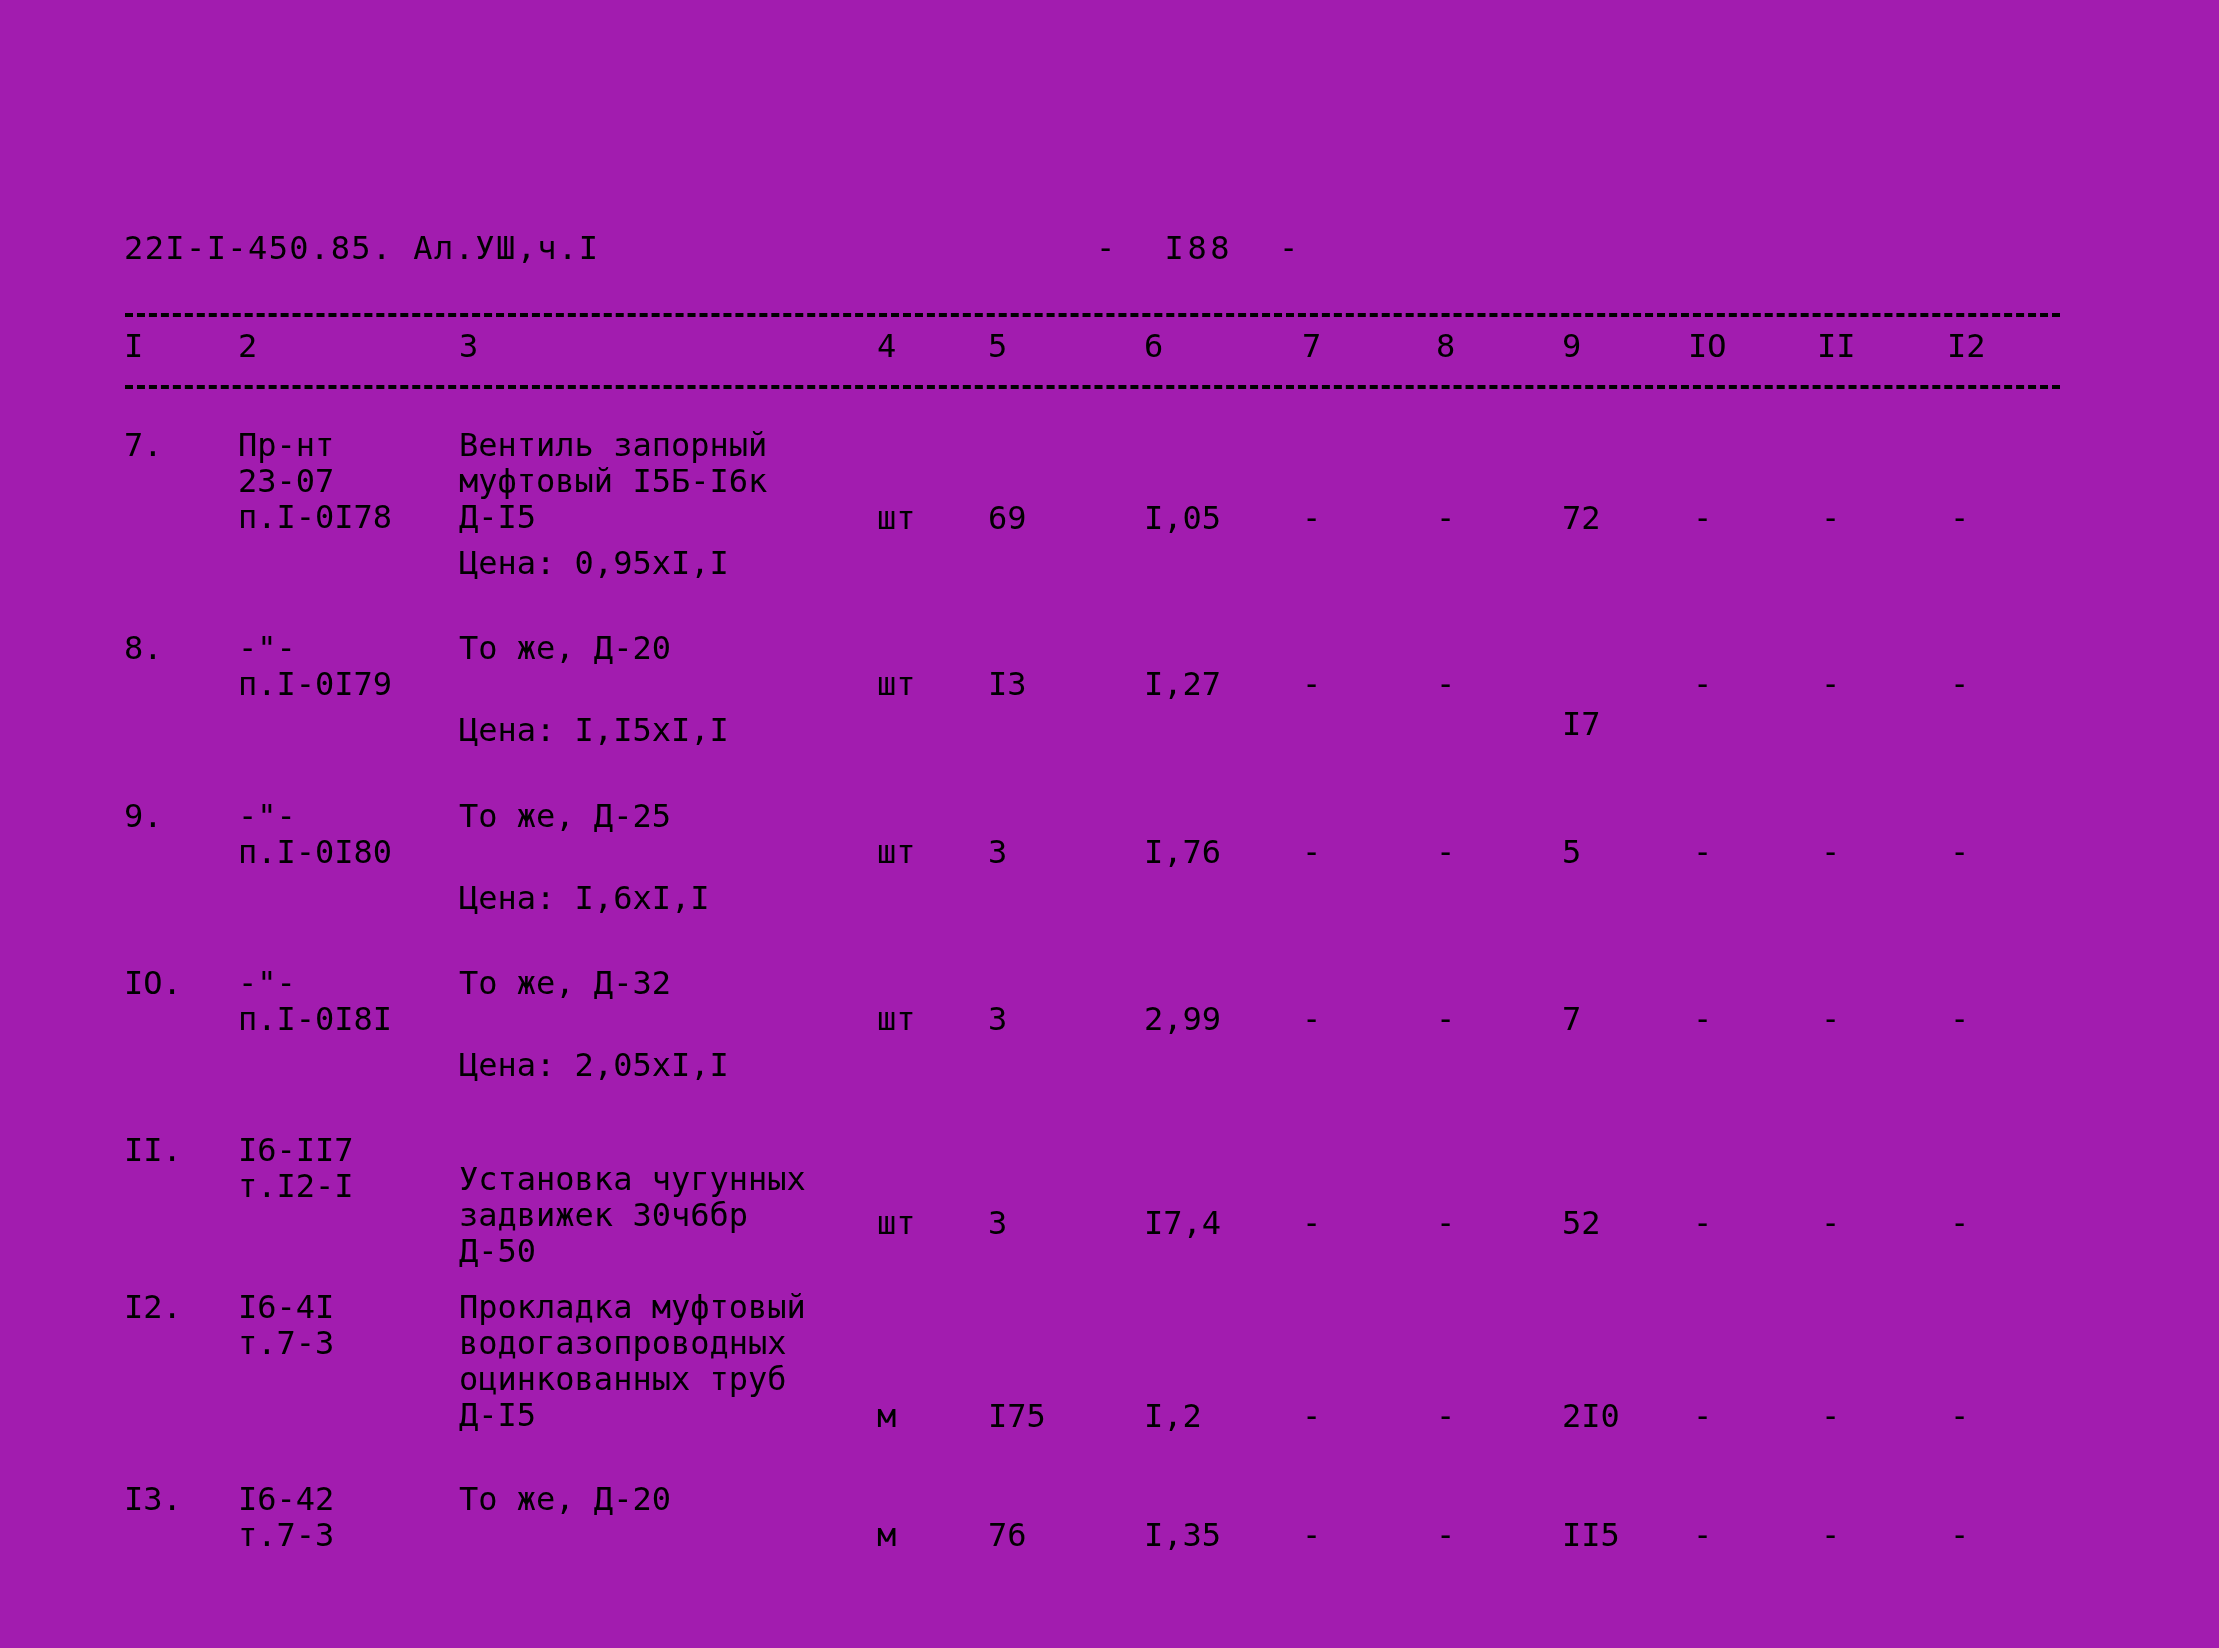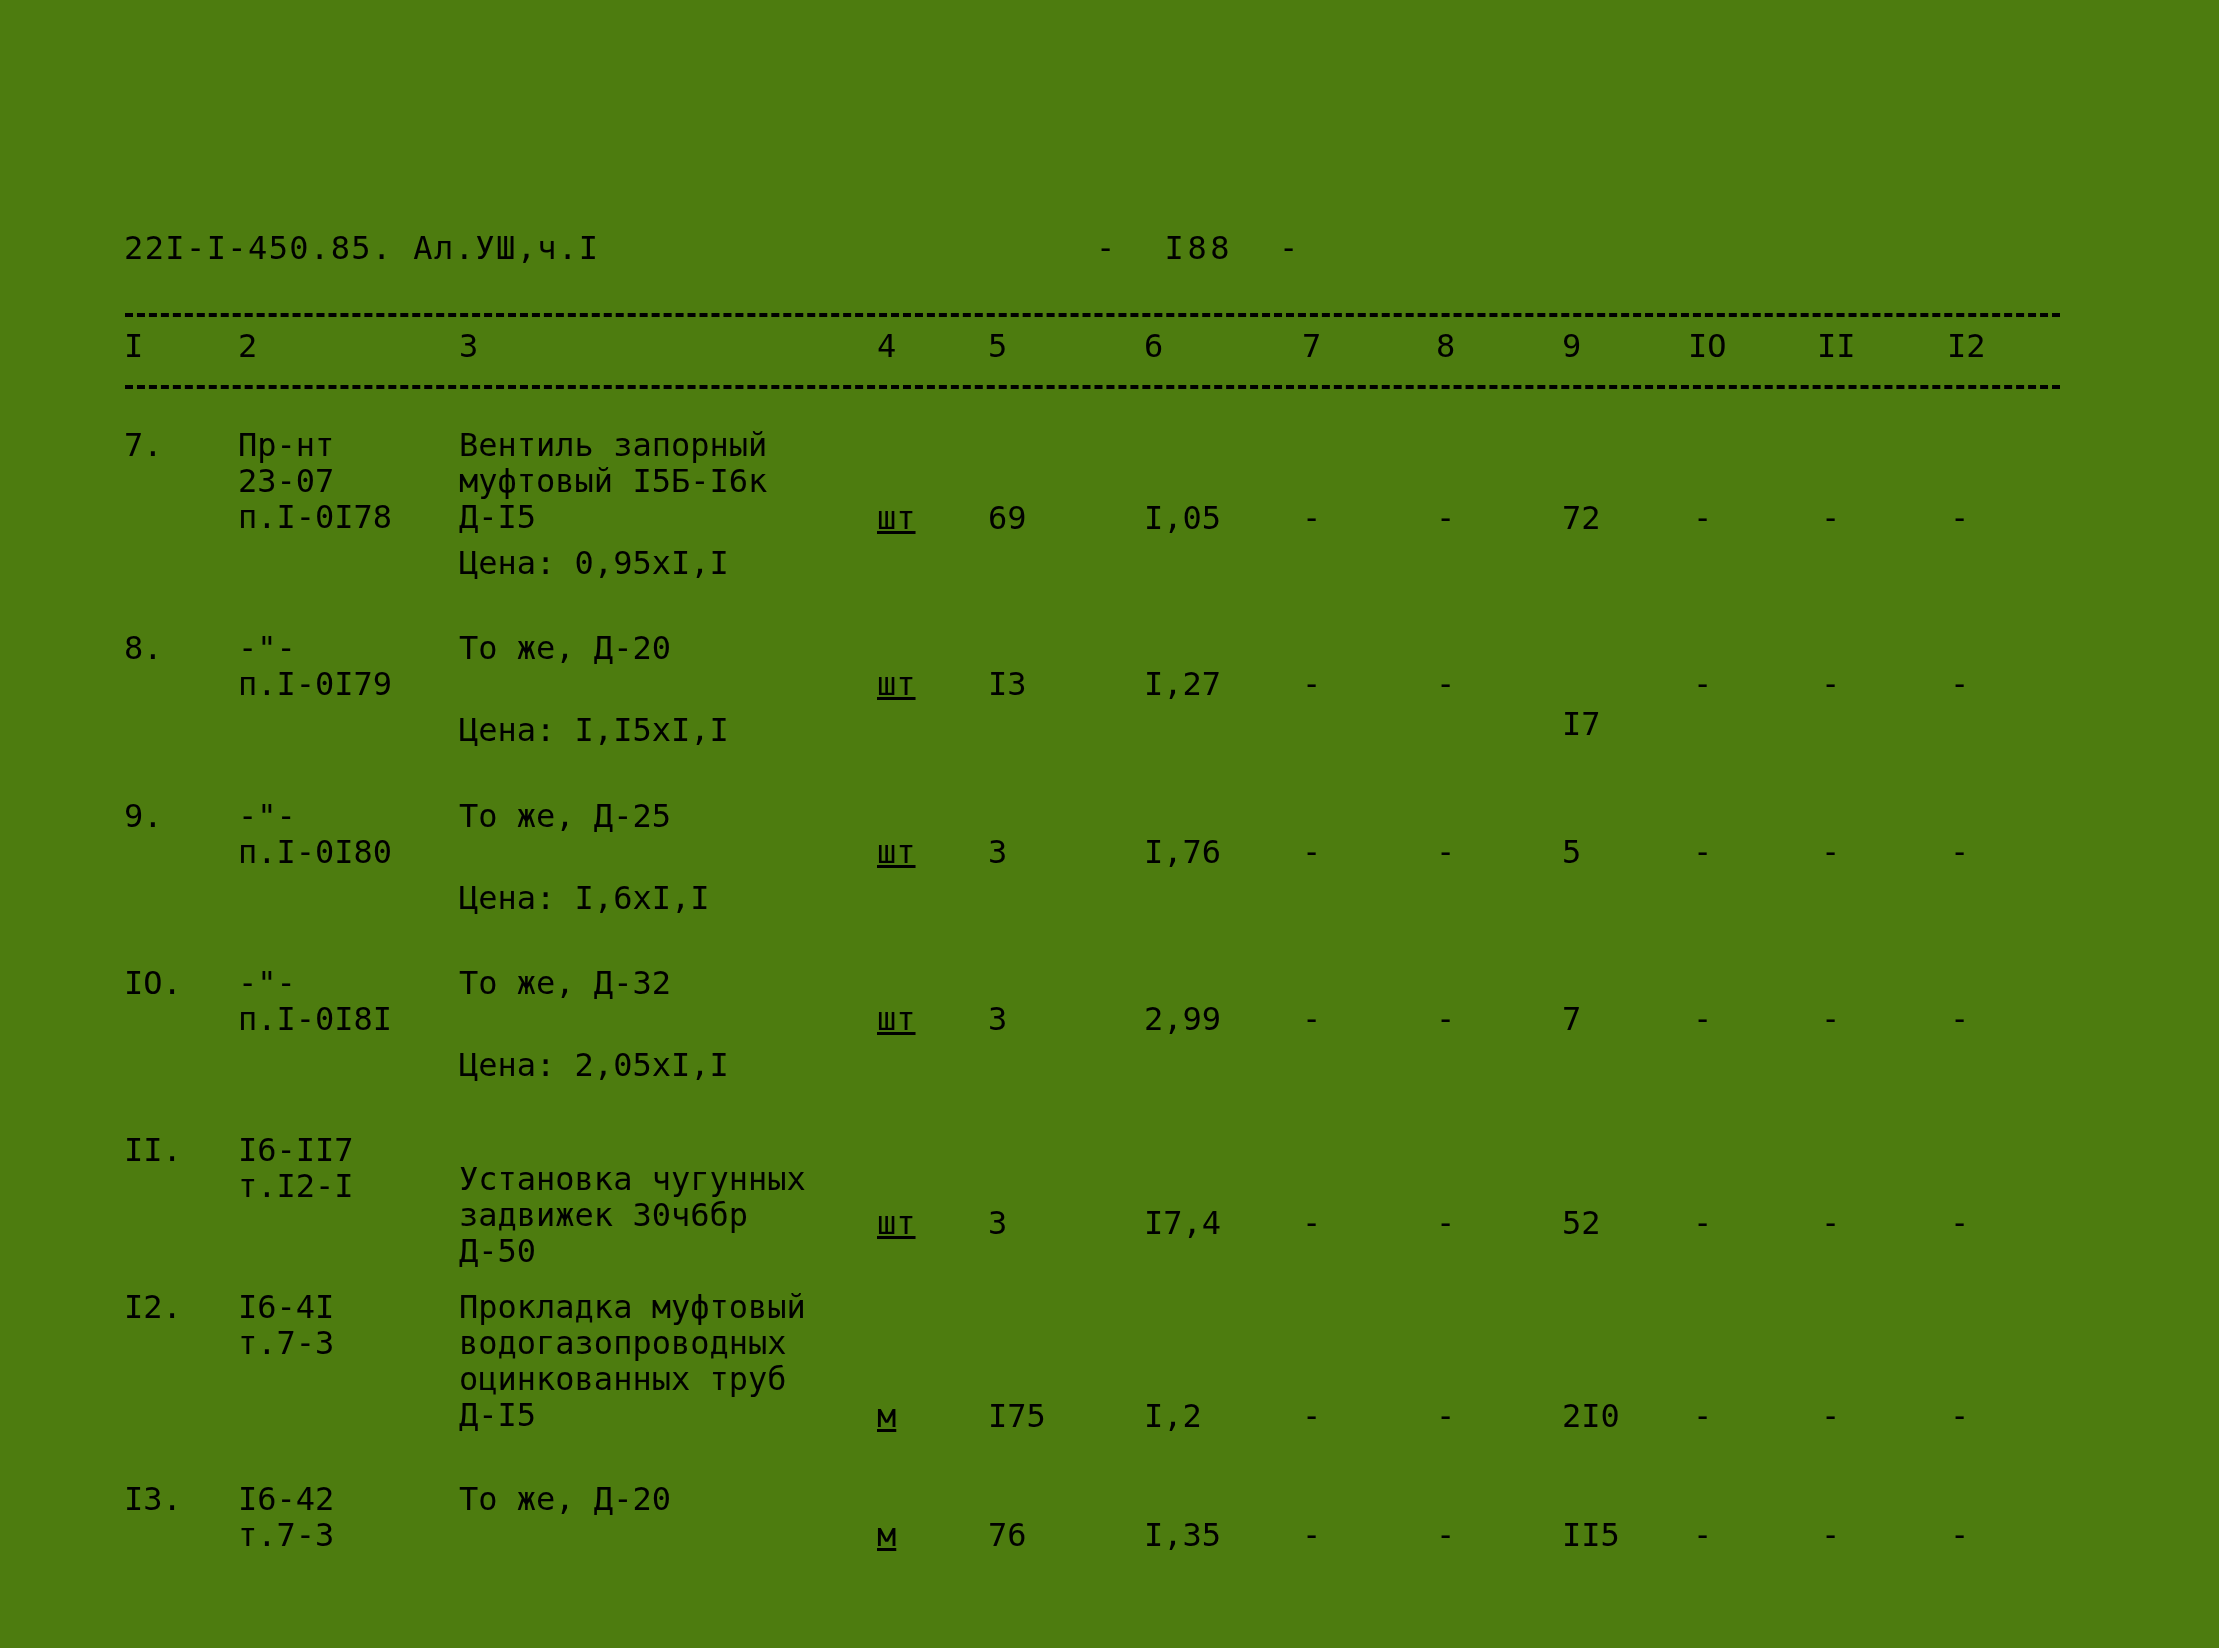--- a/index.html
+++ b/index.html
@@ -8,21 +8,21 @@
     background: #ffffff;
   }
   body {
     font-family: "DejaVu Sans Mono", "Liberation Mono", monospace;
     color: #000000;
   }
   .page {
     position: relative;
     width: 2219px;
     height: 1648px;
-    background: #4d7c0f;
+    background: #a21caf;
     overflow: hidden;
   }
 
   
   .header-row {
     position: absolute;
     top: 229px;
     left: 0;
     width: 2219px;
     height: 44px;
@@ -86,21 +86,21 @@
   .cell {
     position: absolute;
     font-size: 32px;
     line-height: 36px;
     white-space: pre;
     top: 0;
   }
   .c-num    { left: 124px; }
   .c-code   { left: 238px; }
   .c-name   { left: 459px; }
-  .c-unit   { left: 877px; text-decoration: underline; }
+  .c-unit   { left: 877px; }
   .c-qty    { left: 988px; }
   .c-price  { left: 1144px; }
   .c-7      { left: 1302px; }
   .c-8      { left: 1436px; }
   .c-9      { left: 1562px; }
   .c-10     { left: 1693px; }
   .c-11     { left: 1821px; }
   .c-12     { left: 1950px; }
   .price-line {
     position: absolute;

